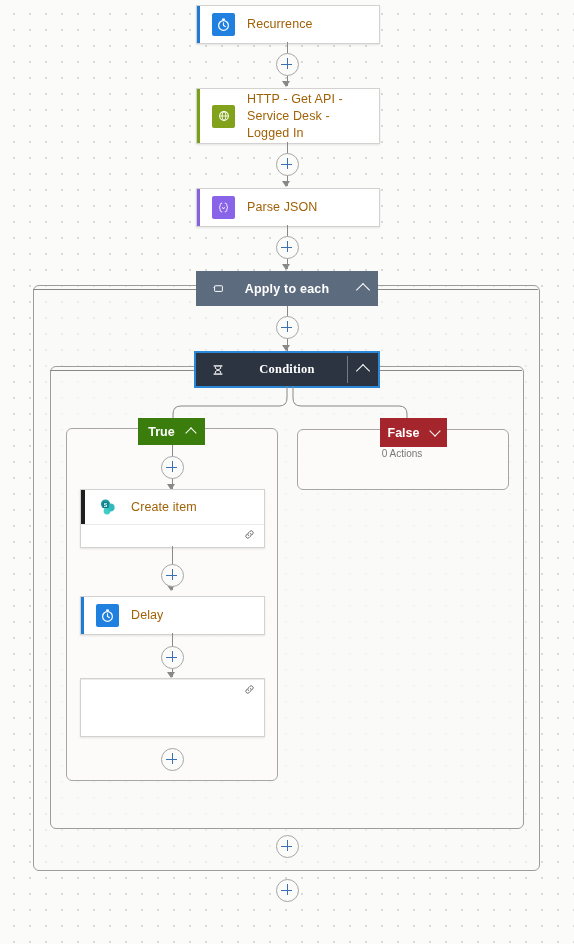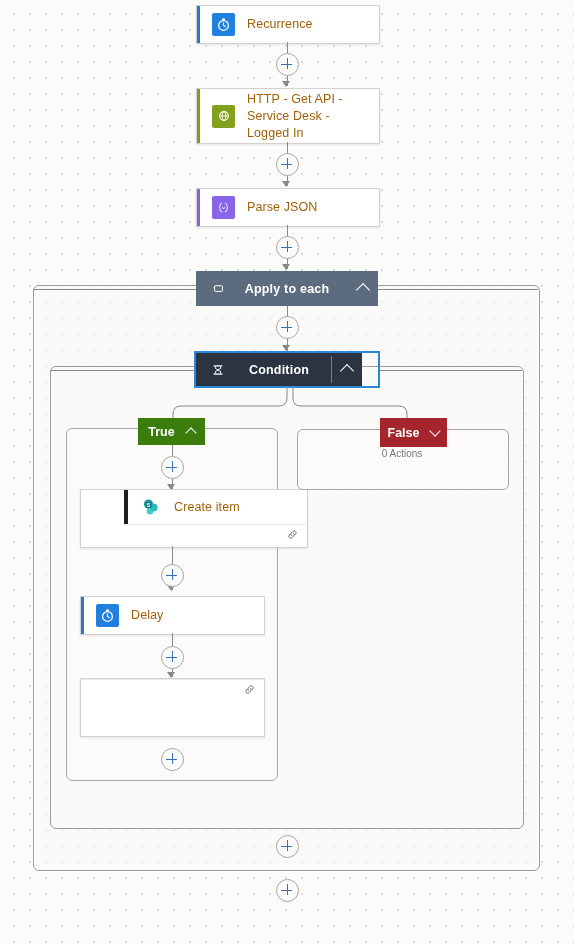--- a/index.html
+++ b/index.html
@@ -263,21 +263,21 @@
   <div class="vline" style="left:286.5px; top:306px; height:45px;"></div>
   <div class="arrowhead" style="left:282px; top:345px;"></div>
   <div class="plus" style="left:276px; top:316px;"></div>
 
   <div class="scope-box" style="left:50px; top:366px; width:472px; height:461px;"></div>
 
   <div class="abs" style="left:50px; top:369.5px; width:146px; height:1px; background:#8a8886;"></div>
   <div class="abs" style="left:380px; top:369.5px; width:142px; height:1px; background:#8a8886;"></div>
 
   <div class="abs" style="left:194px; top:351px; width:186px; height:37px; border:2px solid #2b88d8;"></div>
-  <div class="scope-header" style="left:196px; top:353px; width:166px; height:33px; background:#2b3440;">
+  <div class="scope-header" style="left:196px; top:353px; width:182px; height:33px; background:#2b3440;font-family:Liberation Serif, serif;">
     <div class="scope-icon">
       <svg width="14" height="14" viewBox="0 0 16 16" aria-hidden="true">
         <rect x="3" y="2.6" width="10" height="1.5" fill="#fff"></rect>
         <rect x="3" y="11.9" width="10" height="1.5" fill="#fff"></rect>
         <path d="M5 4.1 L5 6.2 L8 8 L11 6.2 L11 4.1" fill="none" stroke="#fff" stroke-width="1.1"></path>
         <path d="M5 11.9 L5 9.8 L8 8 L11 9.8 L11 11.9" fill="none" stroke="#fff" stroke-width="1.1"></path>
       </svg>
     </div>
     <div class="scope-title">Condition</div>
     <div class="abs" style="right:30px; top:3px; bottom:3px; width:1px; background:rgba(255,255,255,0.35);"></div>
@@ -294,21 +294,21 @@
   <div class="branch-box" style="left:66px; top:428px; width:210px; height:351px;"></div>
   <div class="branch-pill" style="left:138px; top:418px; width:67px; height:27px; background:#3b7d0d;">
     <span>True</span>
     <span class="chev up" style="width:7px;height:7px;"></span>
   </div>
 
   <div class="vline" style="left:171.5px; top:445px; height:44px;"></div>
   <div class="arrowhead" style="left:167px; top:484px;"></div>
   <div class="plus" style="left:161px; top:456px;"></div>
 
-  <div class="card" style="left:80px; top:489px; width:183px; height:57px;padding-left:43px;">
+  <div class="card" style="left:80px; top:489px; width:183px; height:57px;">
     <div class="card-main">
       <div class="card-accent" style="background:#1f1f1f; width:4px;"></div>
       <div class="card-icon" style="background:transparent;">
         <svg width="20" height="20" viewBox="0 0 20 20" aria-hidden="true">
           <circle cx="7.5" cy="7" r="4.6" fill="#1d9ba3"></circle>
           <circle cx="12.6" cy="10.4" r="4" fill="#21b3b6" opacity="0.92"></circle>
           <circle cx="9" cy="14" r="3.4" fill="#2ec7c0" opacity="0.9"></circle>
           <rect x="4.6" y="5" width="6" height="6" rx="0.8" fill="#0e7c86"></rect>
           <text x="7.6" y="9.9" font-size="5.4" fill="#ffffff" text-anchor="middle" font-family="Liberation Sans, sans-serif" font-weight="bold">S</text>
         </svg>

